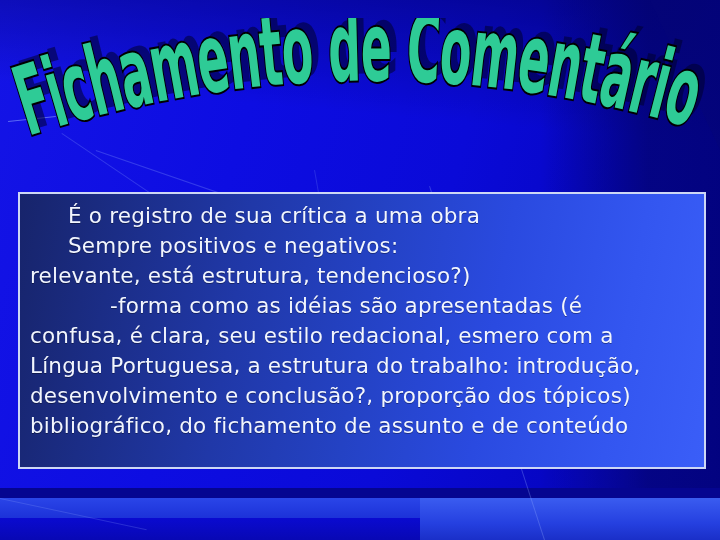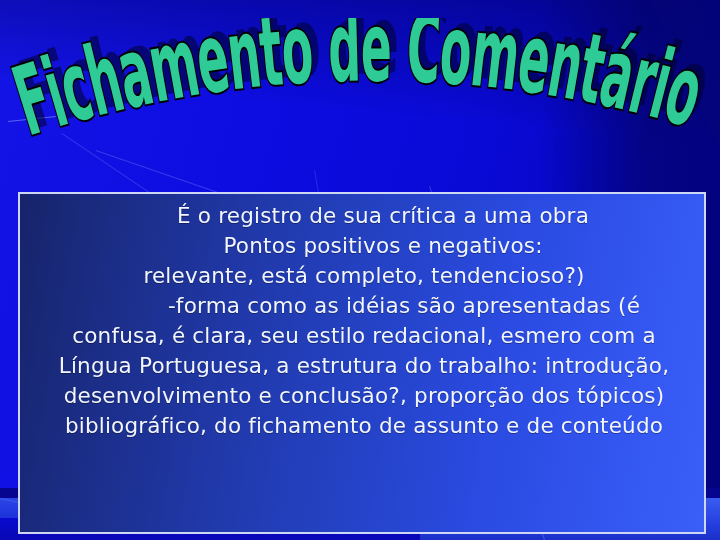--- a/index.html
+++ b/index.html
@@ -111,33 +111,32 @@
     font-size: 96px;
     letter-spacing: -2px;
   }
 
   
   .textbox {
     position: absolute;
     left: 18px;
     top: 192px;
     width: 688px;
-    height: 342px;
+    height: 277px;
     box-sizing: border-box;
     border: 2px solid #cdd7f5;
     background: linear-gradient(100deg,
         #17246b 0%,
         #1b2d86 14%,
         #2038a8 32%,
         #2442c4 50%,
         #2a4ae0 68%,
         #3356f0 86%,
         #3a5ef8 100%);
     overflow: hidden;
-    text-align: center;
   }
   .tb-inner {
     position: relative;
     padding: 7px 6px 0 10px;
   }
   .line {
     color: #f2f6ff;
     font-family: "DejaVu Sans", sans-serif;
     font-size: 21.5px;
     line-height: 30px;
@@ -186,22 +185,22 @@
       <text class="wa-text wa-fill">
         <textPath href="#archPath" startOffset="0" textLength="672" lengthAdjust="spacingAndGlyphs">Fichamento de Comentário</textPath>
       </text>
     </svg>
   </div>
 
   <div class="textbox">
     <div class="tb-inner">
       <div id="body-lines">
           <div class="line ind-0">É o registro de sua crítica a uma obra</div>
-          <div class="line ind-0">Pontos positivos e negativos:</div>
-          <div class="line ind-2">relevante, está completo, tendencioso?)</div>
+          <div class="line ind-0">Sempre positivos e negativos:</div>
+          <div class="line ind-2">relevante, está estrutura, tendencioso?)</div>
           <div class="line ind-1">-forma como as idéias são apresentadas (é</div>
           <div class="line ind-2">confusa, é clara, seu estilo redacional, esmero com a</div>
           <div class="line ind-2">Língua Portuguesa, a estrutura do trabalho: introdução,</div>
           <div class="line ind-2">desenvolvimento e conclusão?, proporção dos tópicos)</div>
           <div class="line ind-2">bibliográfico, do fichamento de assunto e de conteúdo</div>
         </div>
     </div>
   </div>
 
 </div>

